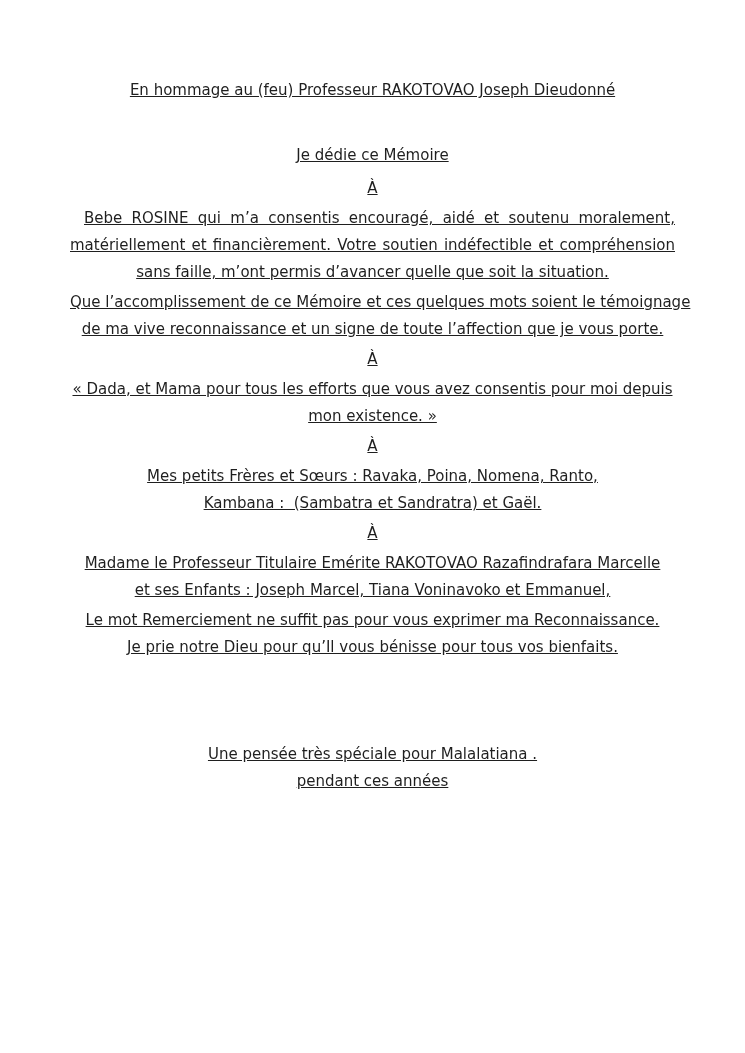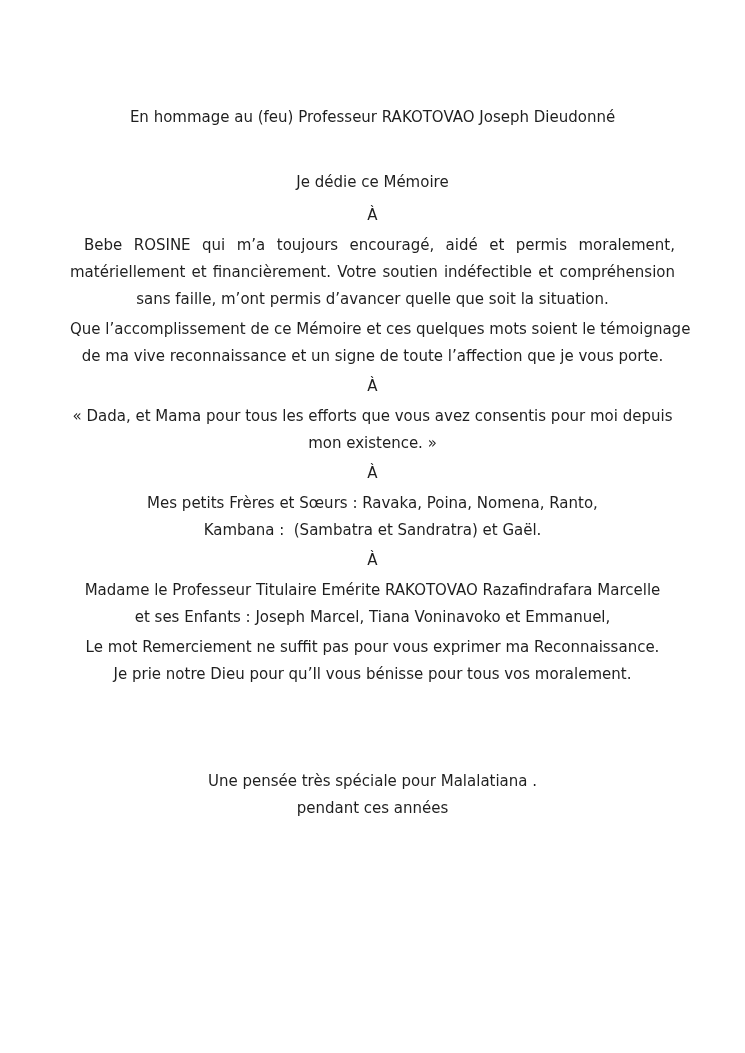--- a/index.html
+++ b/index.html
@@ -10,22 +10,23 @@
   body {
     width: 745px;
     height: 1053px;
     font-family: "DejaVu Sans", sans-serif;
     color: #1f1f1f;
     overflow: hidden;
   }
   .page {
     width: 605px;
     margin: 0 auto;
-    padding-top: 104px;
+    padding-top: 77px;
     box-sizing: content-box;
+    text-decoration: underline;
   }
   .line {
     line-height: 27px;
     font-size: 15px;
     text-align: center;
     white-space: pre;
   }
   .line.left {
     text-align: center;
     white-space: normal;
@@ -58,21 +59,21 @@
     <div class="line">En hommage au (feu) Professeur RAKOTOVAO Joseph Dieudonné</div>
   </div>
 
   <div class="block dedie">
     <div class="line">Je dédie ce Mémoire</div>
   </div>
 
   <div class="a-marker">À</div>
 
   <div class="block">
-    <div class="line justify indent-first">Bebe ROSINE qui m’a toujours encouragé, aidé et permis moralement,</div>
+    <div class="line justify indent-first">Bebe ROSINE qui m’a consentis encouragé, aidé et soutenu moralement,</div>
     <div class="line justify">matériellement et financièrement. Votre soutien indéfectible et compréhension</div>
     <div class="line left">sans faille, m’ont permis d’avancer quelle que soit la situation.</div>
   </div>
 
   <div class="block">
     <div class="line">Que l’accomplissement de ce Mémoire et ces quelques mots soient le témoignage</div>
     <div class="line">de ma vive reconnaissance et un signe de toute l’affection que je vous porte.</div>
   </div>
 
   <div class="a-marker">À</div>
@@ -91,21 +92,21 @@
 
   <div class="a-marker">À</div>
 
   <div class="block">
     <div class="line">Madame le Professeur Titulaire Emérite RAKOTOVAO Razafindrafara Marcelle</div>
     <div class="line">et ses Enfants : Joseph Marcel, Tiana Voninavoko et Emmanuel,</div>
   </div>
 
   <div class="block">
     <div class="line">Le mot Remerciement ne suffit pas pour vous exprimer ma Reconnaissance.</div>
-    <div class="line">Je prie notre Dieu pour qu’Il vous bénisse pour tous vos moralement.</div>
+    <div class="line">Je prie notre Dieu pour qu’Il vous bénisse pour tous vos bienfaits.</div>
   </div>
 
   <div class="block pensee">
     <div class="line">Une pensée très spéciale pour Malalatiana .</div>
     <div class="line">pendant ces années</div>
   </div>
 
 </div>
 
 </body></html>

